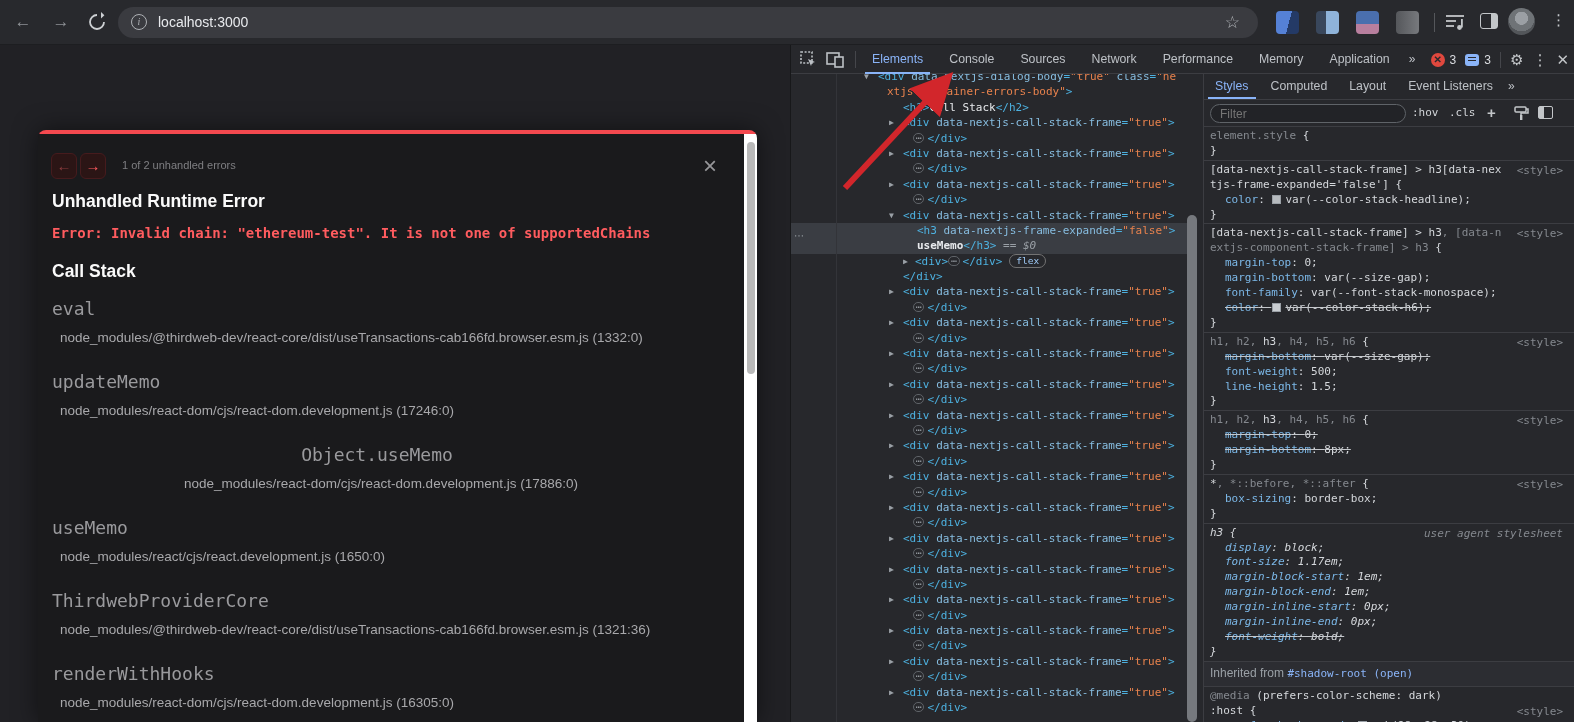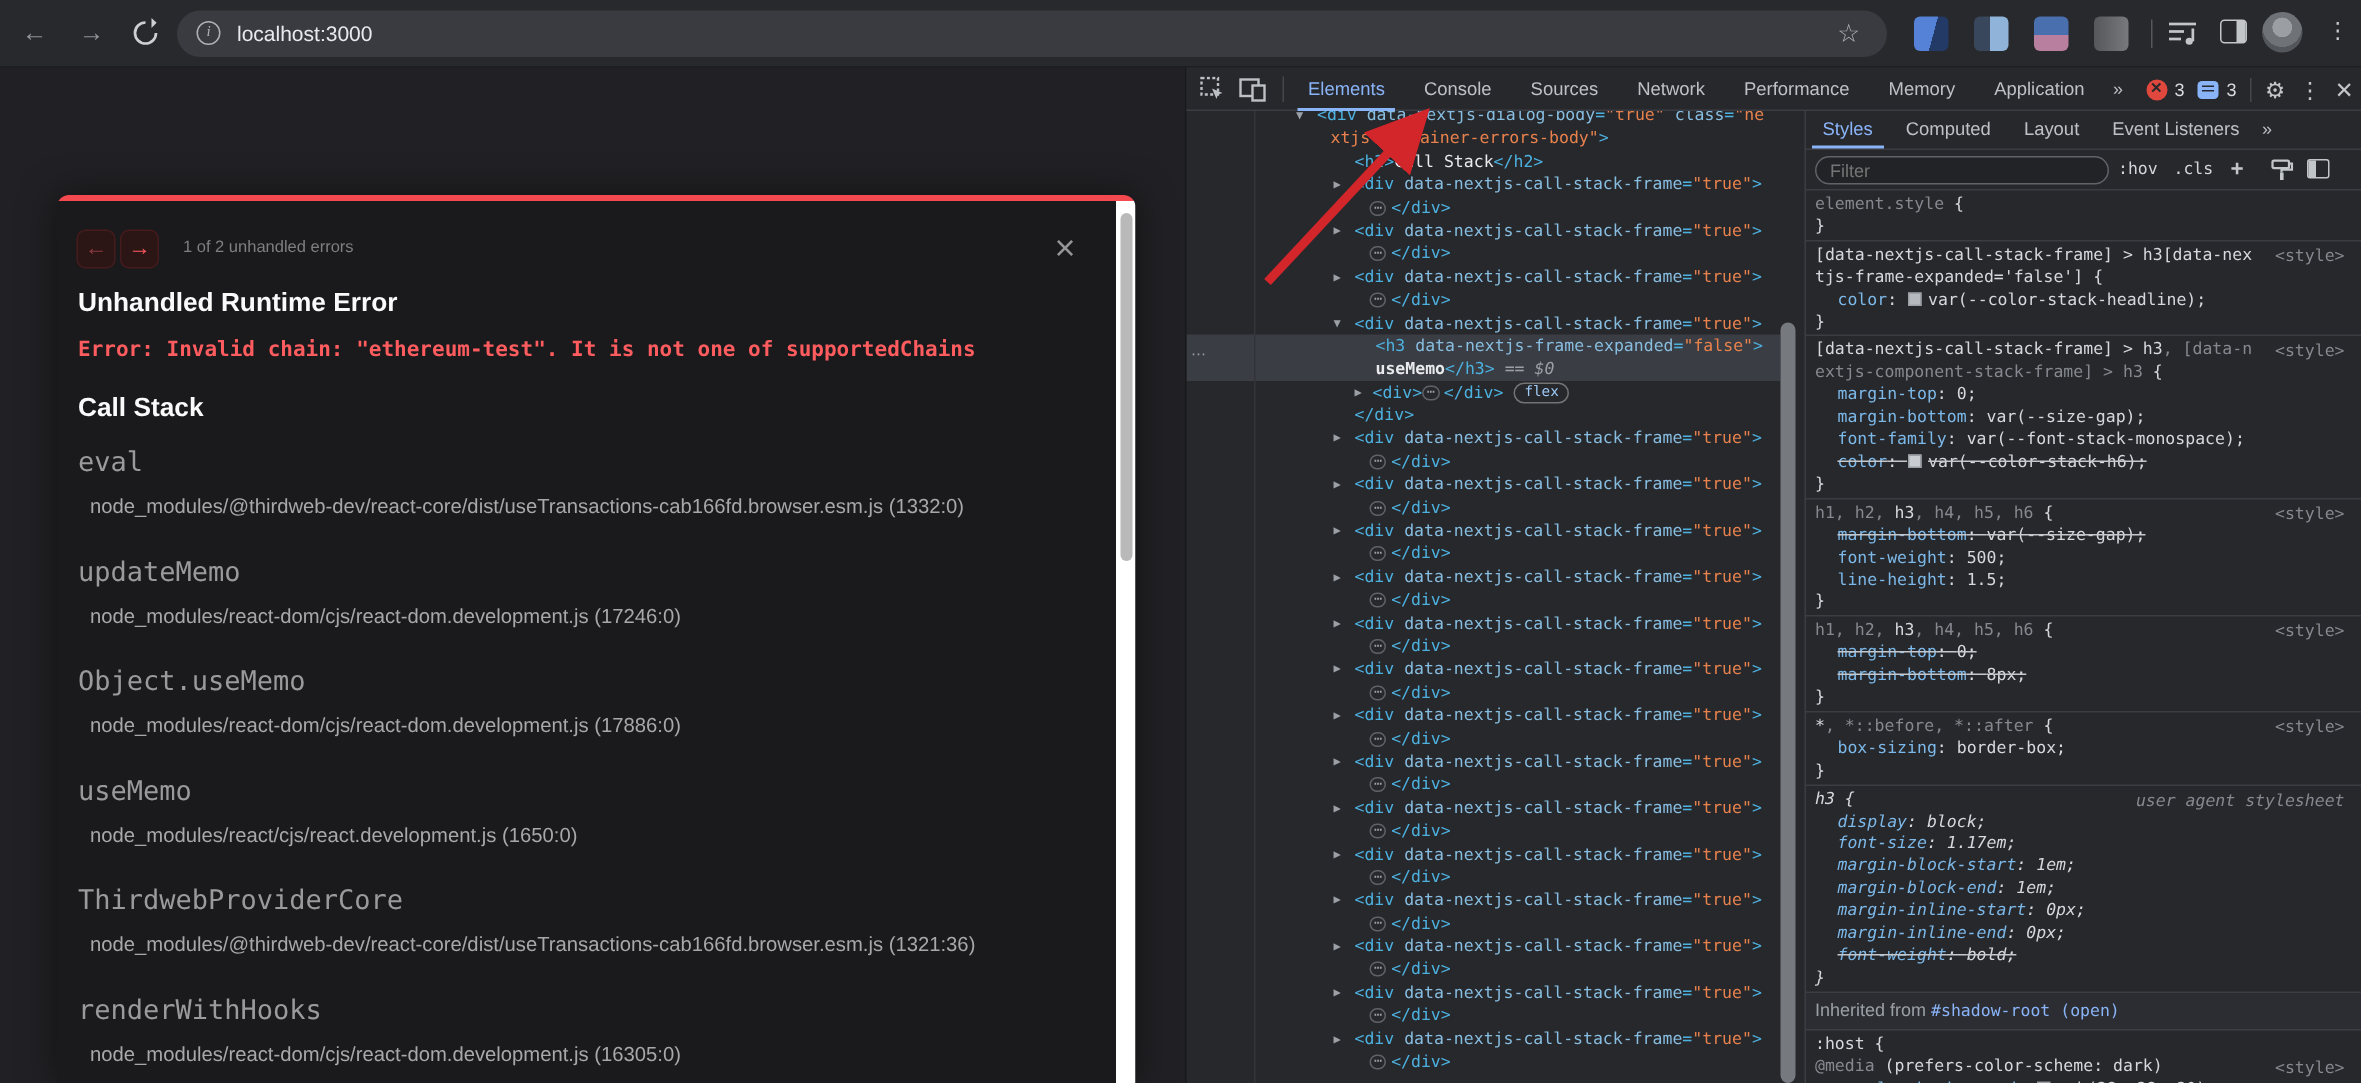--- a/index.html
+++ b/index.html
@@ -173,21 +173,21 @@
     <div id="dlg-callstack">Call Stack</div>
     <div id="frames-container">
         <div class="frame" style="top: 168px;">
           <div class="frame-name">eval</div>
           <div class="frame-loc">node_modules/@thirdweb-dev/react-core/dist/useTransactions-cab166fd.browser.esm.js (1332:0)</div>
         </div>
         <div class="frame" style="top: 241px;">
           <div class="frame-name">updateMemo</div>
           <div class="frame-loc">node_modules/react-dom/cjs/react-dom.development.js (17246:0)</div>
         </div>
-        <div class="frame" style="top: 314px;">
+        <div class="frame" style="top: 314px; text-align: center;">
           <div class="frame-name">Object.useMemo</div>
           <div class="frame-loc">node_modules/react-dom/cjs/react-dom.development.js (17886:0)</div>
         </div>
         <div class="frame" style="top: 387px;">
           <div class="frame-name">useMemo</div>
           <div class="frame-loc">node_modules/react/cjs/react.development.js (1650:0)</div>
         </div>
         <div class="frame" style="top: 460px;">
           <div class="frame-name">ThirdwebProviderCore</div>
           <div class="frame-loc">node_modules/@thirdweb-dev/react-core/dist/useTransactions-cab166fd.browser.esm.js (1321:36)</div>
@@ -364,22 +364,22 @@
           <div class="prop-line"><span class="p-name">margin-block-start</span><span class="p-val">: </span><span class="p-val">1em;</span></div>
           <div class="prop-line"><span class="p-name">margin-block-end</span><span class="p-val">: </span><span class="p-val">1em;</span></div>
           <div class="prop-line"><span class="p-name">margin-inline-start</span><span class="p-val">: </span><span class="p-val">0px;</span></div>
           <div class="prop-line"><span class="p-name">margin-inline-end</span><span class="p-val">: </span><span class="p-val">0px;</span></div>
           <div class="prop-line struck"><span class="p-name">font-weight</span><span class="p-val">: </span><span class="p-val">bold;</span></div>
           <div>}</div>
         </div>
         <div id="inherited-hdr"><span>Inherited from </span><span class="link">#shadow-root (open)</span></div>
         <div class="rule">
           <div class="origin" style="top: 18px;">&lt;style&gt;</div>
+          <div class="sel-line"><span class="c-dim">@media</span><span class="c-sel"> (prefers-color-scheme: dark)</span></div>
           <div class="sel-line">:host {</div>
-          <div class="sel-line"><span class="c-dim">@media</span><span class="c-sel"> (prefers-color-scheme: dark)</span></div>
           <div class="prop-line"><span class="p-name">--color-background</span><span class="p-val">: </span><span class="swatch" style="background: rgb(28, 28, 30);"></span><span class="p-val">rgb(28, 28, 30);</span></div>
         </div>
       </div>
   </div>
 
   <svg id="annotation" viewBox="0 0 784 677">
     <defs>
         <marker id="ah" markerWidth="7" markerHeight="7" refX="4.5" refY="3.5" orient="auto">
           <path d="M0,0 L7,3.5 L0,7 z" id="ah-path" fill="#d2262b"></path>
         </marker>

